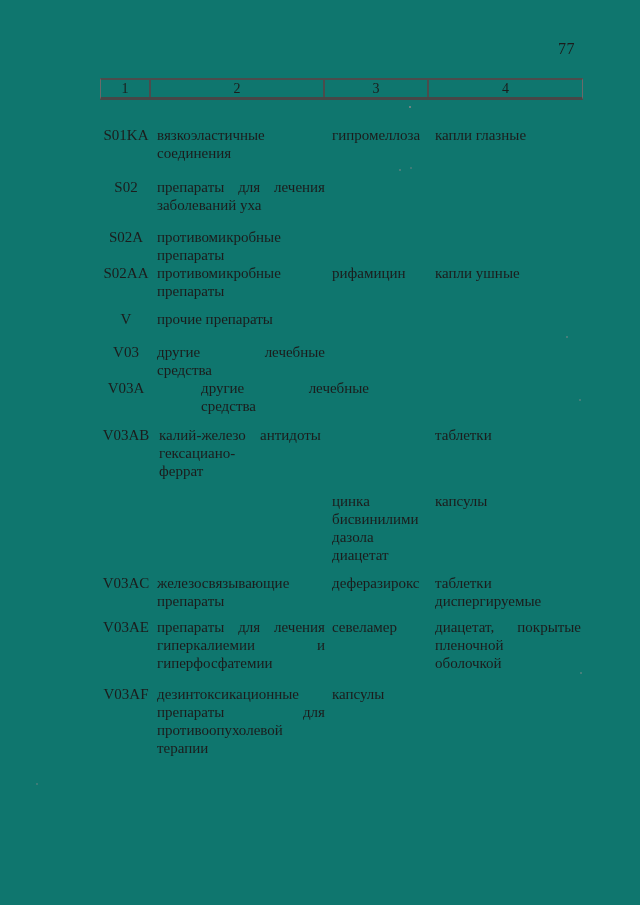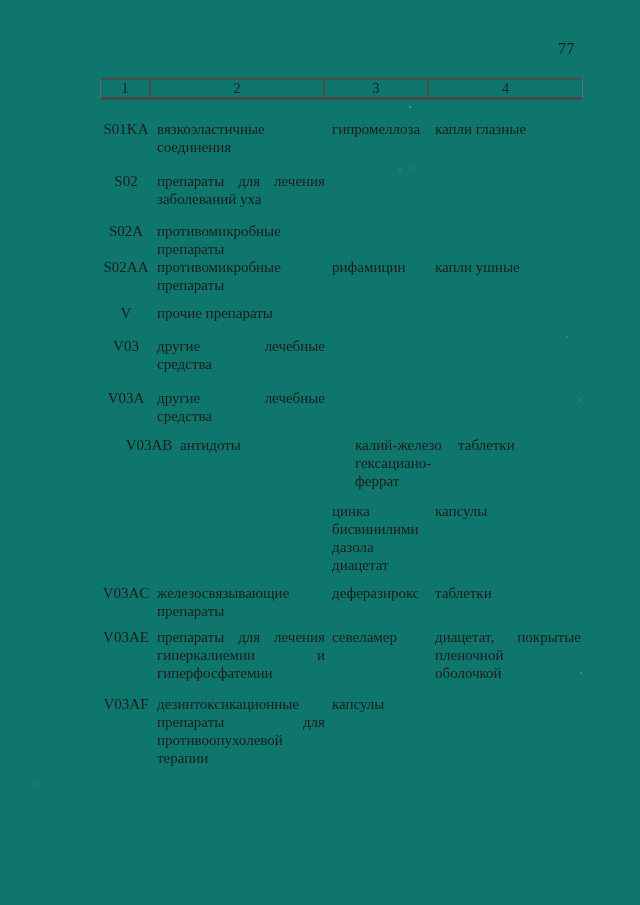--- a/index.html
+++ b/index.html
@@ -32,28 +32,28 @@
     text-align:center;font-size:14px;
     box-sizing:border-box;
   }
   .hc1{width:50px;border-right:2px solid #4c4c4c;}
   .hc2{width:174px;border-right:2px solid #4c4c4c;}
   .hc3{width:104px;border-right:2px solid #4c4c4c;}
   .hc4{flex:1;}
   
   .tbody{position:absolute;left:100px;top:116px;width:484px;}
   .row{display:flex;align-items:flex-start;margin-top:13px;}
-  .row:nth-child(1){margin-top:4px;}
+  .row:nth-child(1){margin-top:10px;}
   .row:nth-child(2){margin-top:16px;}
   .row:nth-child(3){margin-top:14px;}
   .row:nth-child(4){margin-top:0;}
   .row:nth-child(5){margin-top:10px;}
   .row:nth-child(6){margin-top:15px;}
-  .row:nth-child(7){margin-top:16px;}
-  .row:nth-child(8){margin-top:11px;margin-left:23px;}
+  .row:nth-child(7){margin-top:0;gap:44px;}
+  .row:nth-child(8){margin-top:11px;}
   .row:nth-child(9){margin-top:12px;}
   .row:nth-child(10){margin-top:10px;}
   .row:nth-child(11){margin-top:8px;}
   .row:nth-child(12){margin-top:13px;}
   .row:nth-child(13){margin-top:12px;}
   .cell{flex:none;font-size:15px;line-height:18px;}
   .c1{width:52px;text-align:center;}
   .c2{width:168px;margin-left:5px;}
   .c3{width:96px;margin-left:7px;}
   .c4{width:146px;margin-left:7px;}
@@ -175,27 +175,27 @@
           </div>
           <div class="line">средства</div>
         </div>
         <div class="cell c3"></div>
         <div class="cell c4"></div>
       </div>
       <div class="row">
         <div class="cell c1">
           <div class="line">V03AB</div>
         </div>
-        <div class="cell c2">
-          <div class="line">антидоты</div>
-        </div>
         <div class="cell c3">
           <div class="line">калий-железо</div>
           <div class="line">гексациано-</div>
           <div class="line">феррат</div>
+        </div>
+        <div class="cell c2">
+          <div class="line">антидоты</div>
         </div>
         <div class="cell c4">
           <div class="line">таблетки</div>
         </div>
       </div>
       <div class="row">
         <div class="cell c1"></div>
         <div class="cell c2"></div>
         <div class="cell c3">
           <div class="line">цинка</div>
@@ -213,20 +213,21 @@
         </div>
         <div class="cell c2">
           <div class="line">железосвязывающие</div>
           <div class="line">препараты</div>
         </div>
         <div class="cell c3">
           <div class="line">деферазирокс</div>
         </div>
         <div class="cell c4">
           <div class="line">таблетки</div>
+          <div class="line">диспергируемые</div>
         </div>
       </div>
       <div class="row">
         <div class="cell c1">
           <div class="line">V03AE</div>
         </div>
         <div class="cell c2">
           <div class="line j">
             <span>препараты</span>
             <span>для</span>

